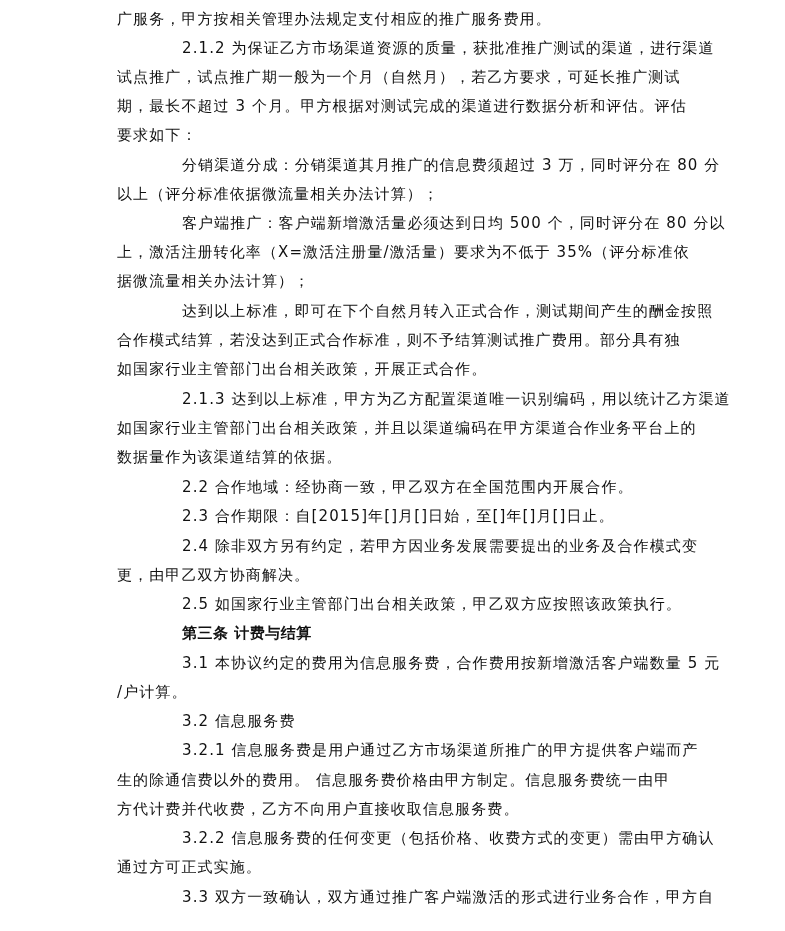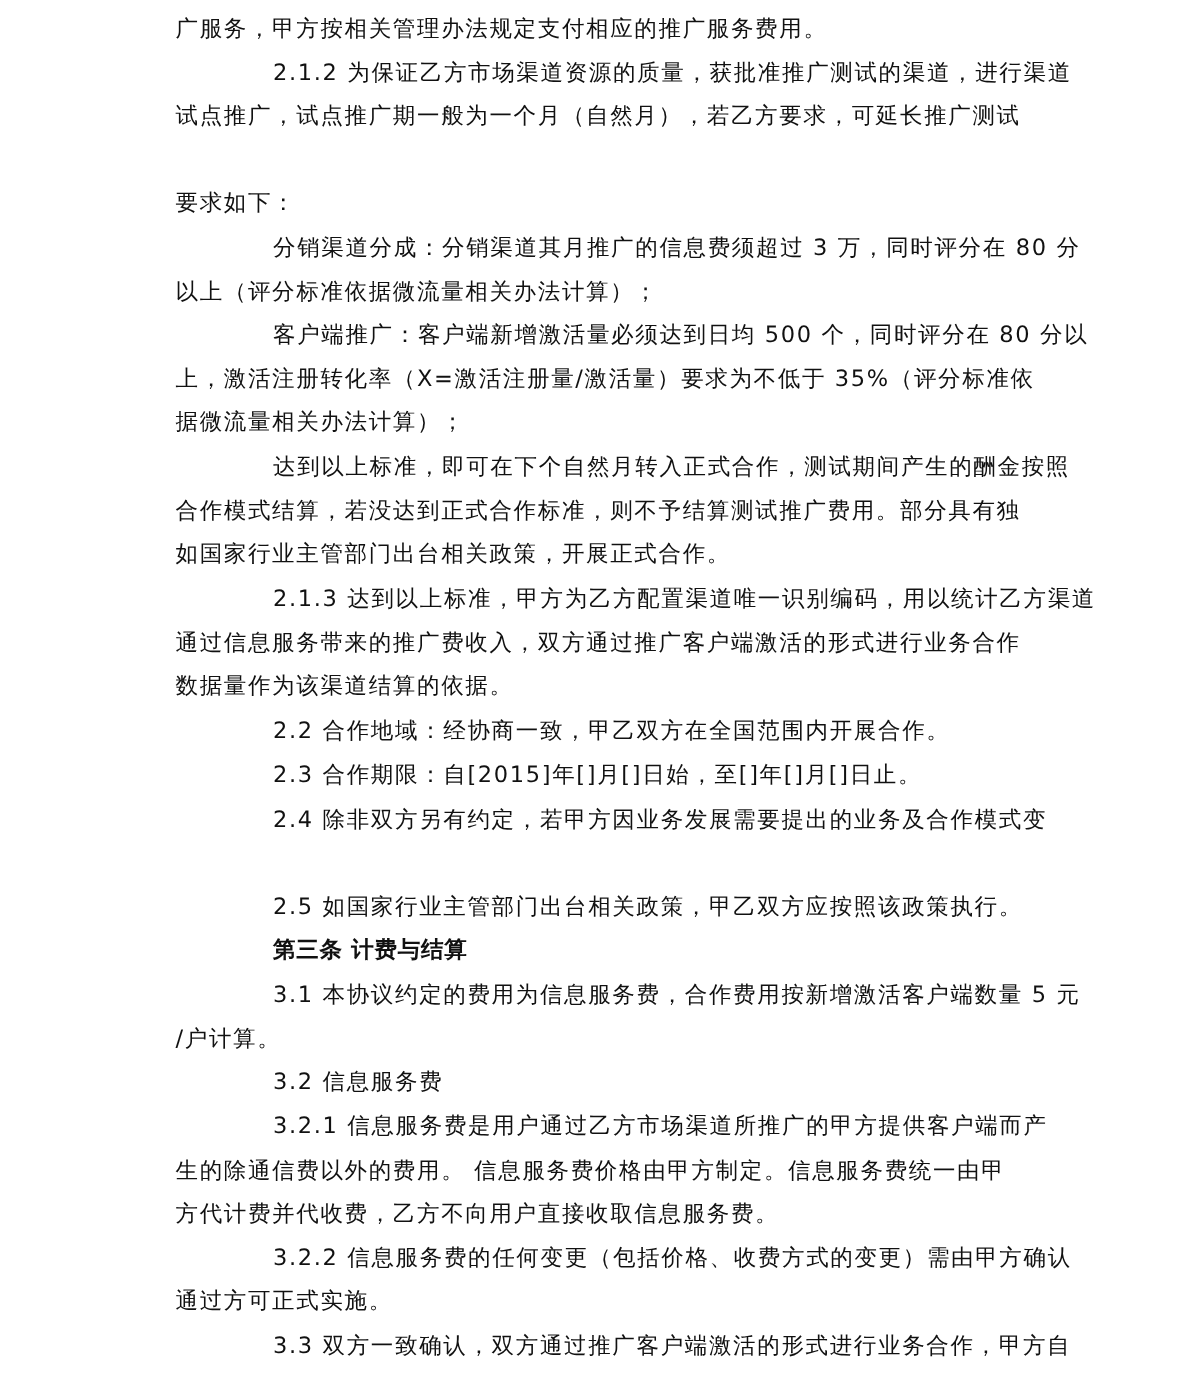--- a/index.html
+++ b/index.html
@@ -22,35 +22,37 @@
     .line.indent { left: 148px; width: 530px; margin-left: 34px; }
     .line.heading { font-weight: bold; letter-spacing: 0.5px; }
   </style>
 </head>
 <body>
 
 <div class="page">
   <div class="line" style="top:5px">广服务，甲方按相关管理办法规定支付相应的推广服务费用。</div>
   <div class="line indent" style="top:34px">2.1.2 为保证乙方市场渠道资源的质量，获批准推广测试的渠道，进行渠道</div>
   <div class="line" style="top:63px">试点推广，试点推广期一般为一个月（自然月），若乙方要求，可延长推广测试</div>
+  <div class="line" style="top:92px">期，最长不超过 3 个月。甲方根据对测试完成的渠道进行数据分析和评估。评估</div>
   <div class="line" style="top:121px">要求如下：</div>
   <div class="line indent" style="top:151px">分销渠道分成：分销渠道其月推广的信息费须超过 3 万，同时评分在 80 分</div>
   <div class="line" style="top:180px">以上（评分标准依据微流量相关办法计算）；</div>
   <div class="line indent" style="top:209px">客户端推广：客户端新增激活量必须达到日均 500 个，同时评分在 80 分以</div>
   <div class="line" style="top:238px">上，激活注册转化率（X=激活注册量/激活量）要求为不低于 35%（评分标准依</div>
   <div class="line" style="top:267px">据微流量相关办法计算）；</div>
   <div class="line" style="top:326px">合作模式结算，若没达到正式合作标准，则不予结算测试推广费用。部分具有独</div>
   <div class="line indent" style="top:297px">达到以上标准，即可在下个自然月转入正式合作，测试期间产生的酬金按照</div>
   <div class="line" style="top:355px">如国家行业主管部门出台相关政策，开展正式合作。</div>
   <div class="line indent" style="top:385px">2.1.3 达到以上标准，甲方为乙方配置渠道唯一识别编码，用以统计乙方渠道</div>
-  <div class="line" style="top:414px">通过信息服务带来的推广费收入，双方通过推广客户端激活的形式进行业务合作</div>
+  <div class="line" style="top:414px">如国家行业主管部门出台相关政策，并且以渠道编码在甲方渠道合作业务平台上的</div>
   <div class="line" style="top:443px">数据量作为该渠道结算的依据。</div>
   <div class="line indent" style="top:473px">2.2 合作地域：经协商一致，甲乙双方在全国范围内开展合作。</div>
   <div class="line indent" style="top:502px">2.3 合作期限：自[2015]年[]月[]日始，至[]年[]月[]日止。</div>
   <div class="line indent" style="top:532px">2.4 除非双方另有约定，若甲方因业务发展需要提出的业务及合作模式变</div>
+  <div class="line" style="top:561px">更，由甲乙双方协商解决。</div>
   <div class="line indent" style="top:590px">2.5 如国家行业主管部门出台相关政策，甲乙双方应按照该政策执行。</div>
   <div class="line indent heading" style="top:619px">第三条 计费与结算</div>
   <div class="line indent" style="top:649px">3.1 本协议约定的费用为信息服务费，合作费用按新增激活客户端数量 5 元</div>
   <div class="line" style="top:678px">/户计算。</div>
   <div class="line indent" style="top:707px">3.2 信息服务费</div>
   <div class="line indent" style="top:736px">3.2.1 信息服务费是用户通过乙方市场渠道所推广的甲方提供客户端而产</div>
   <div class="line" style="top:766px">生的除通信费以外的费用。 信息服务费价格由甲方制定。信息服务费统一由甲</div>
   <div class="line" style="top:795px">方代计费并代收费，乙方不向用户直接收取信息服务费。</div>
   <div class="line indent" style="top:824px">3.2.2 信息服务费的任何变更（包括价格、收费方式的变更）需由甲方确认</div>
   <div class="line" style="top:853px">通过方可正式实施。</div>

